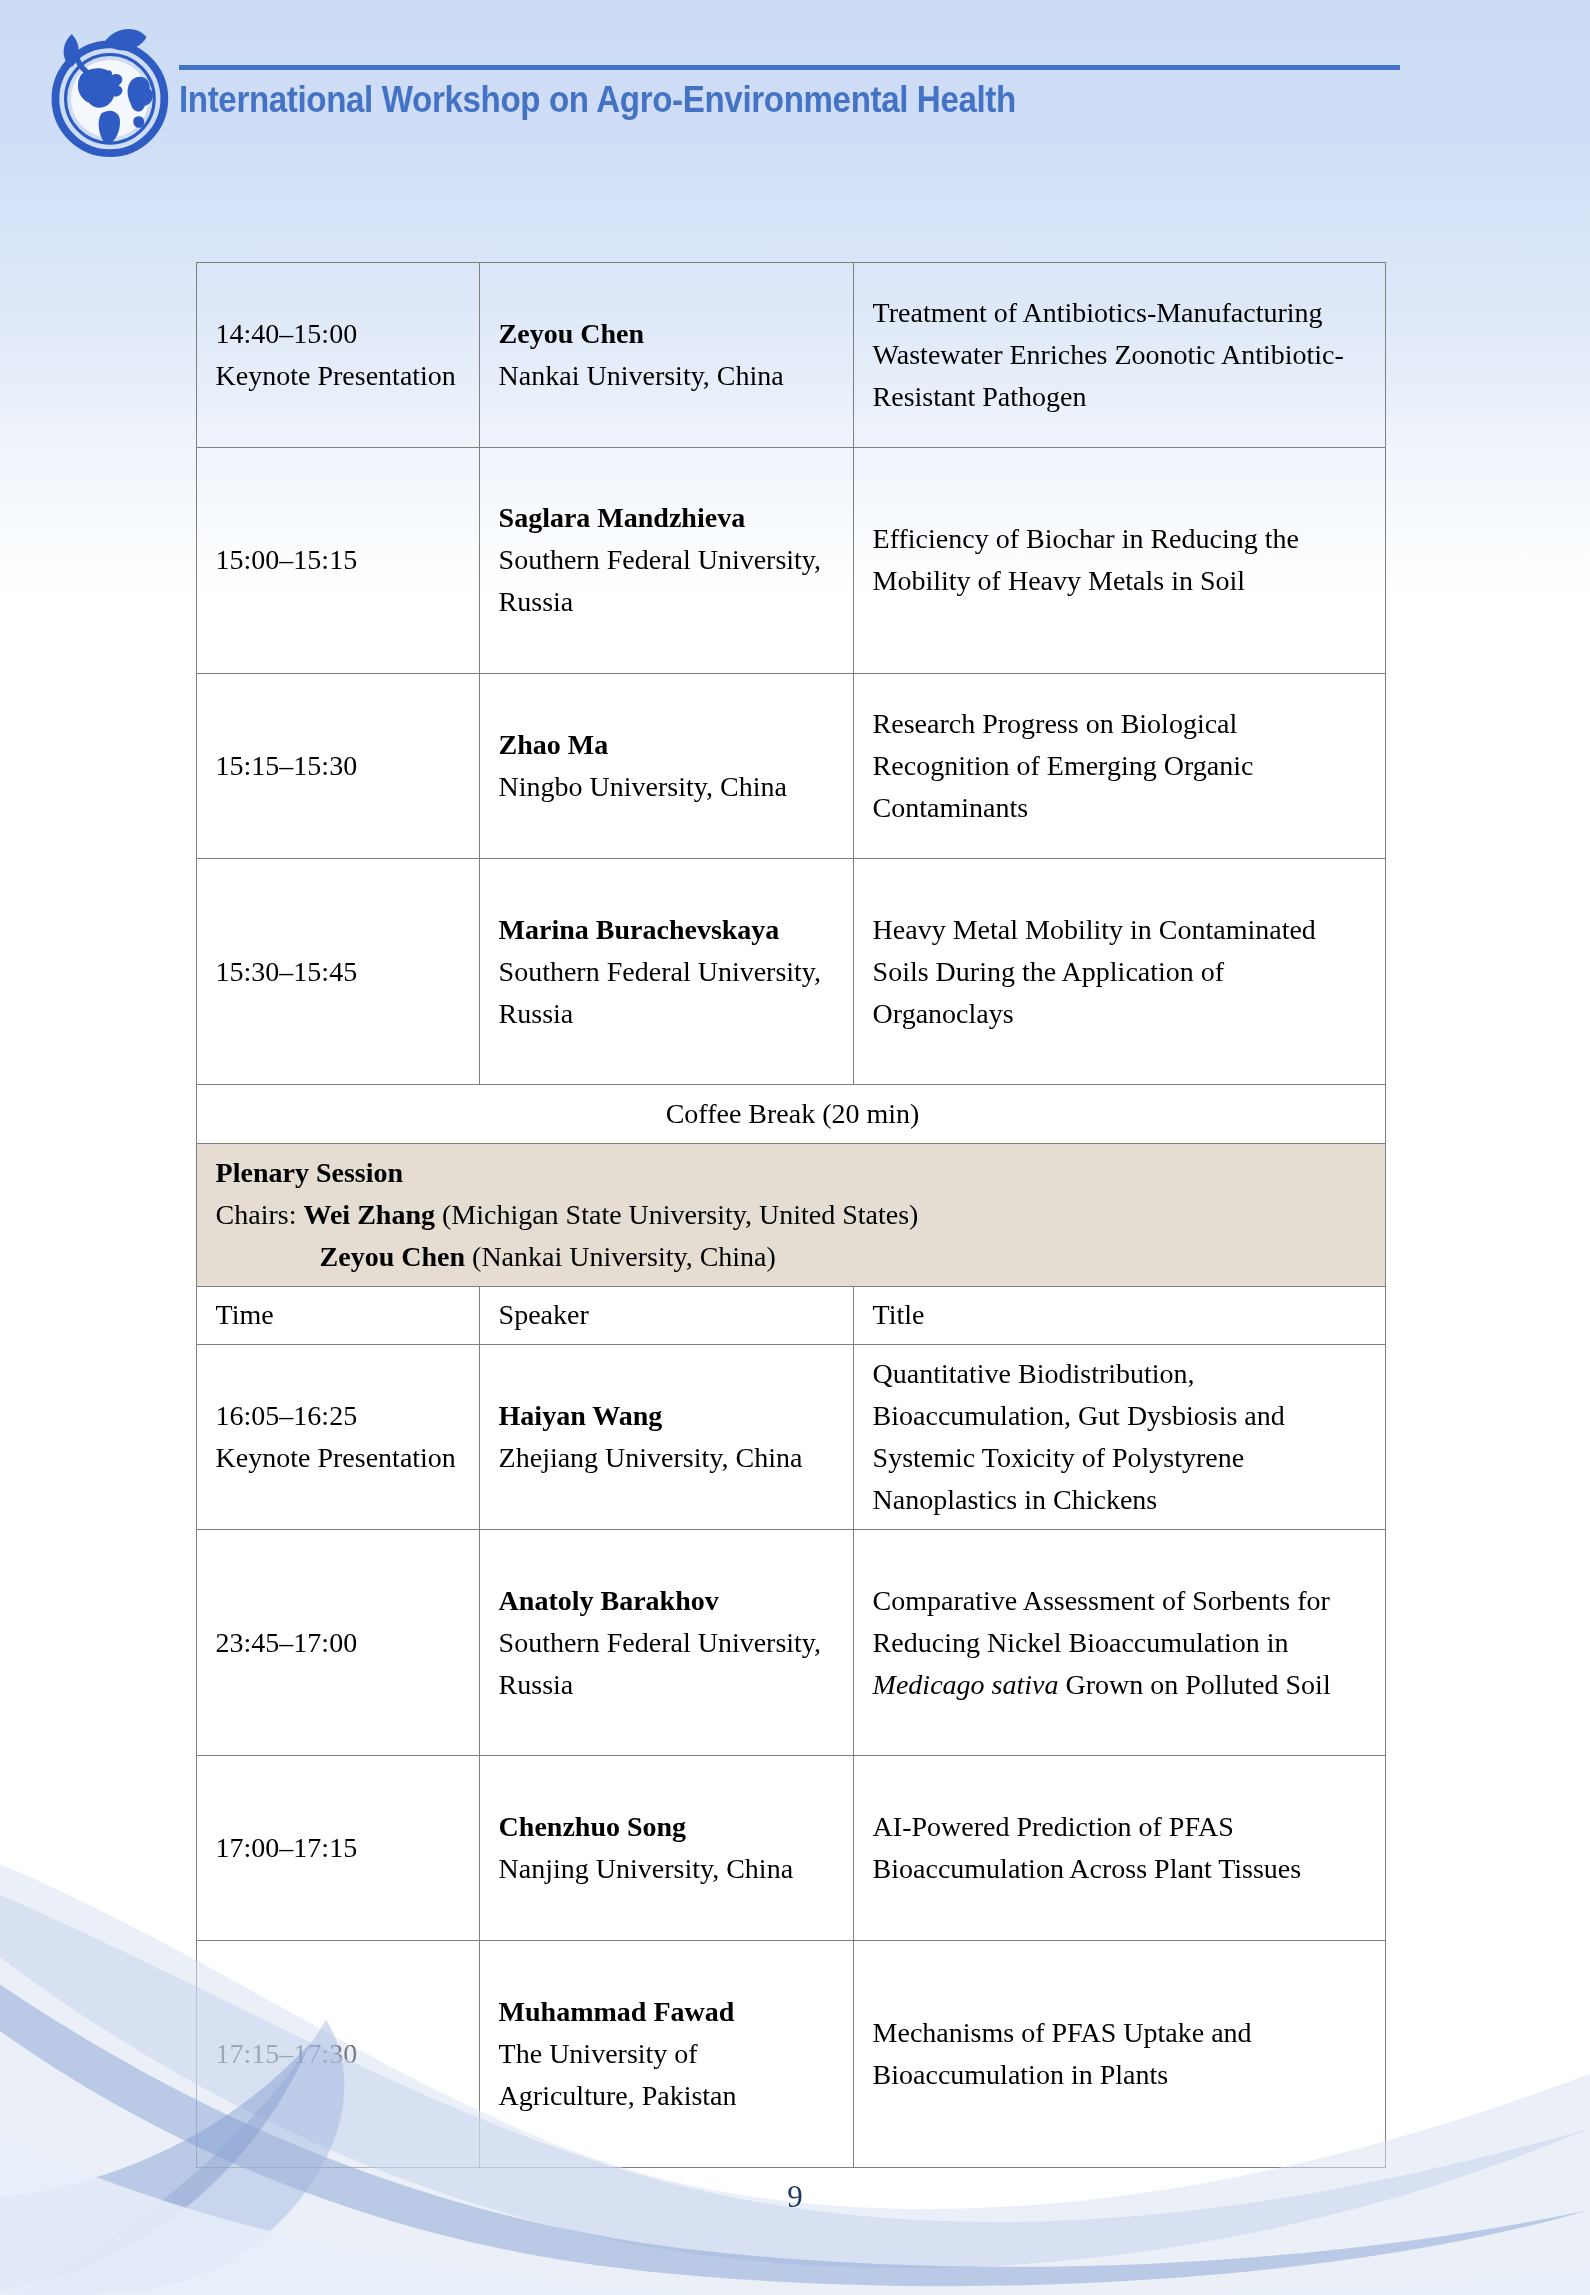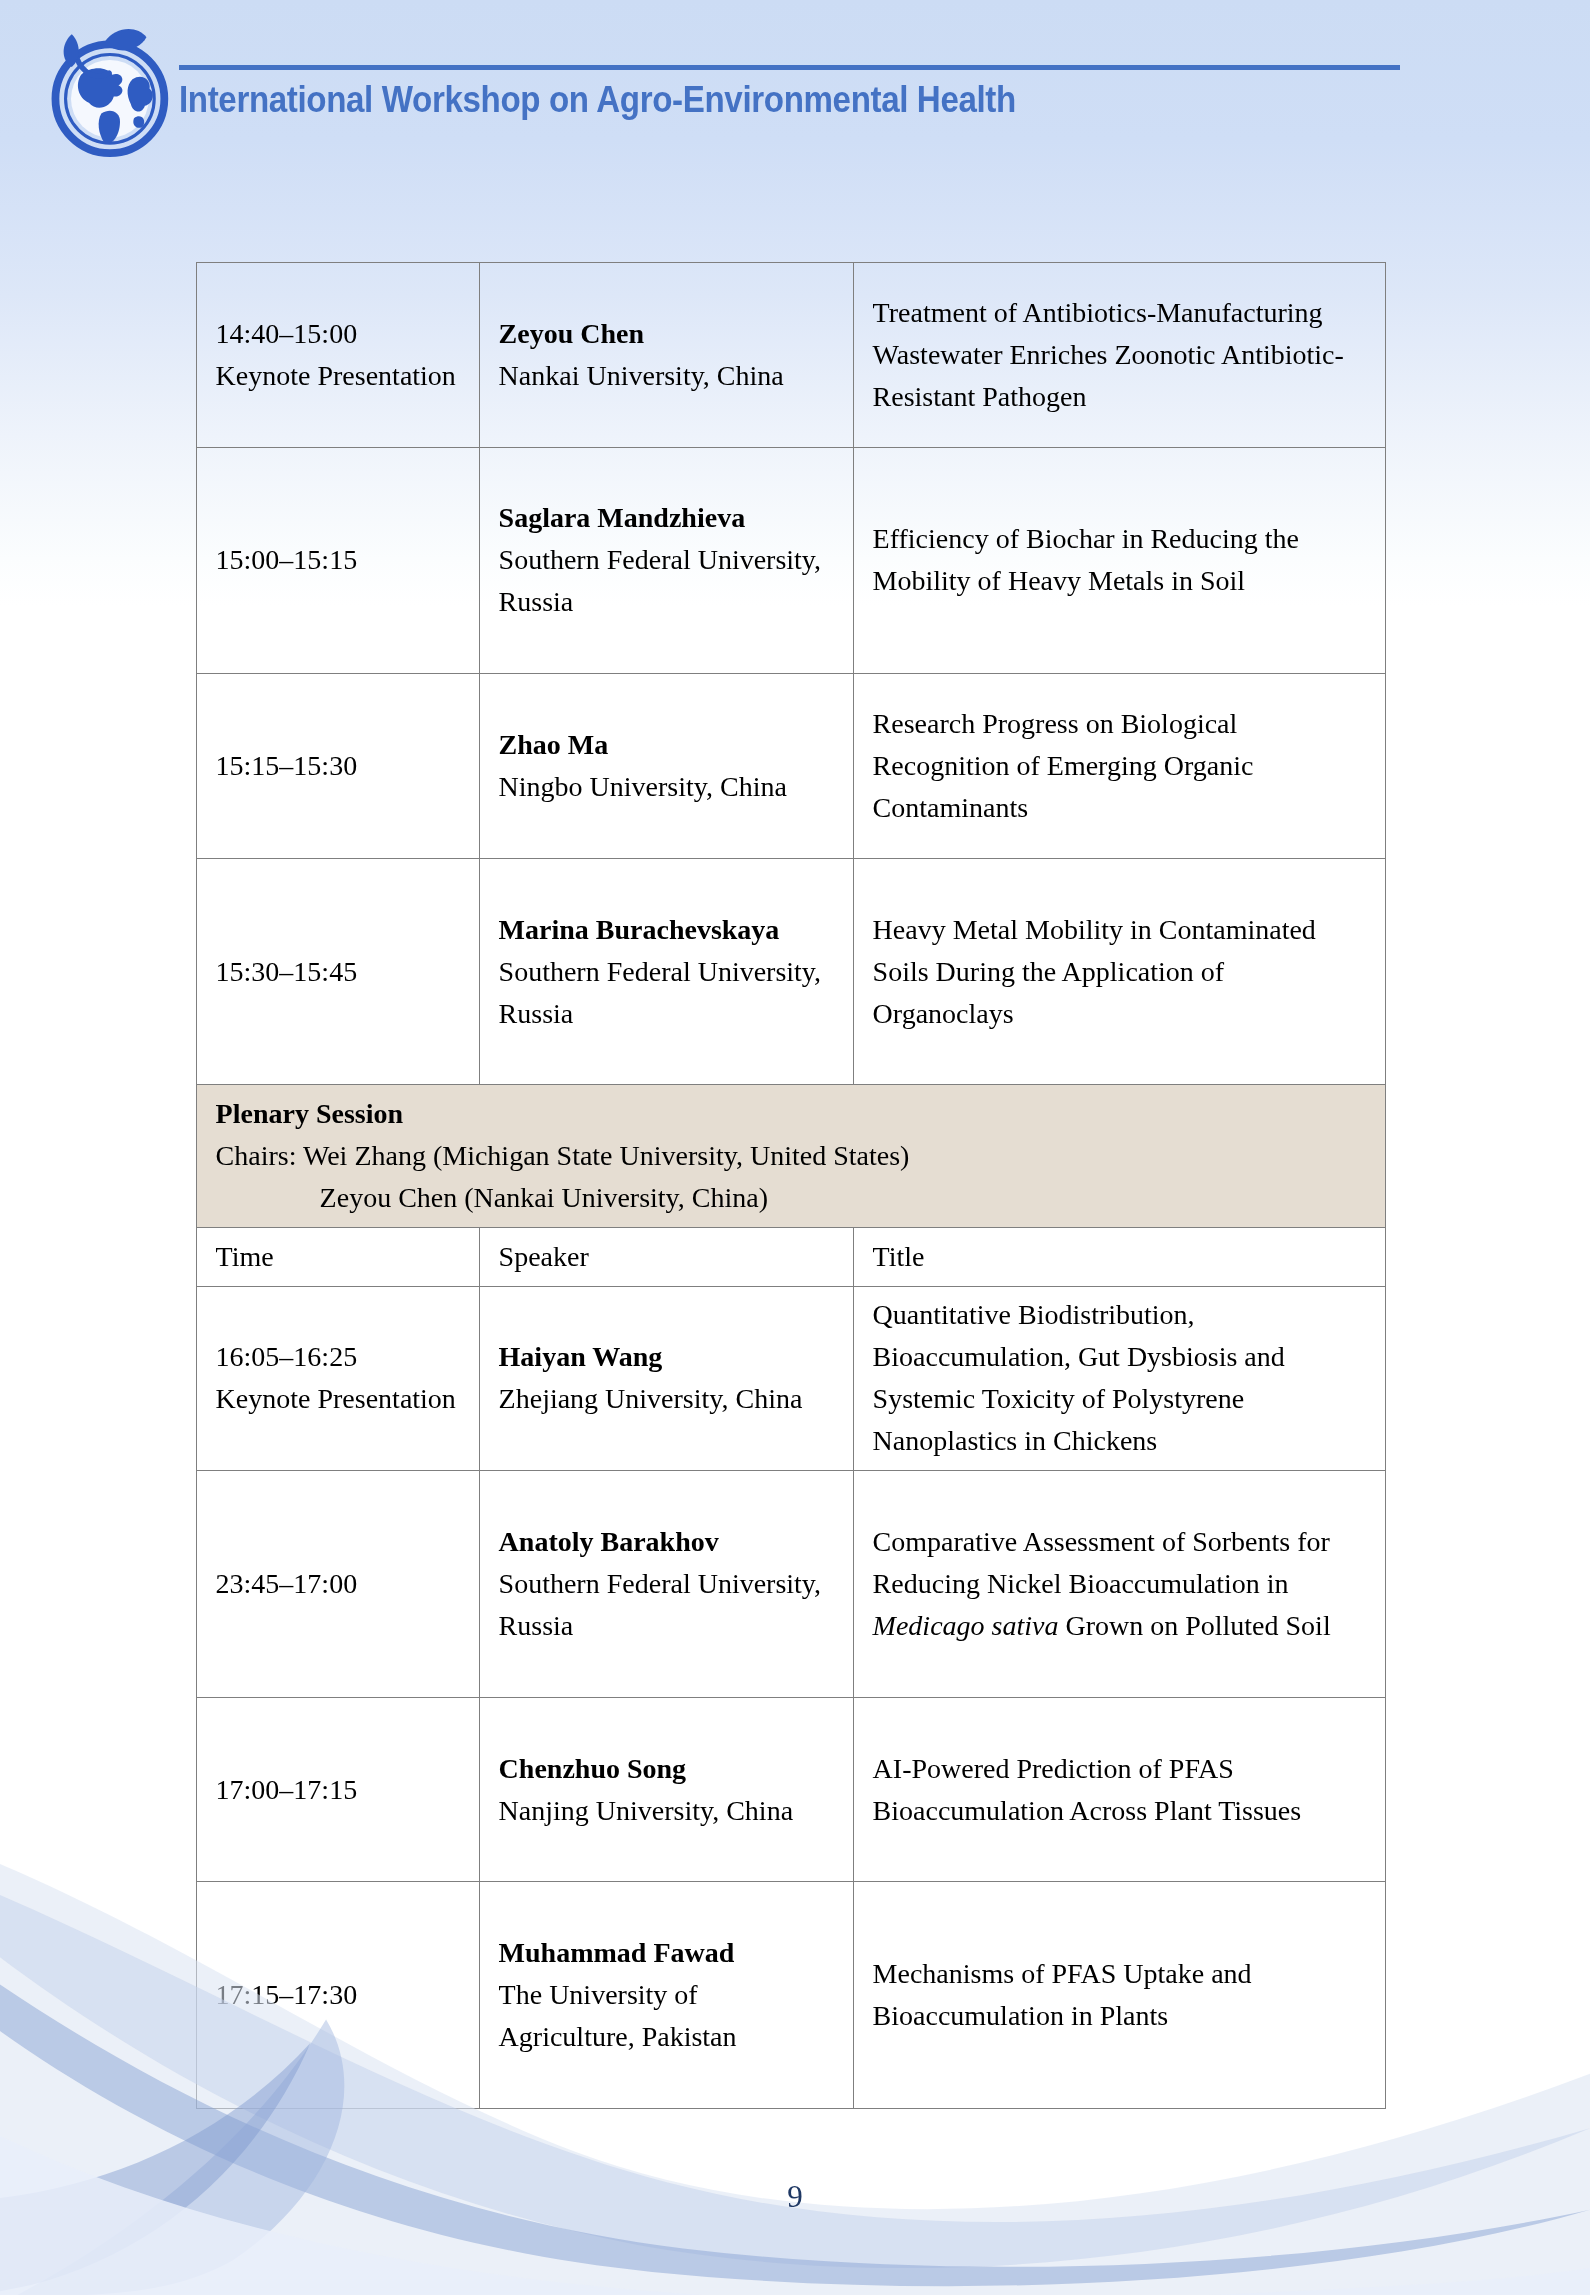--- a/index.html
+++ b/index.html
@@ -38,21 +38,21 @@
   }
   td.time-cell,td.speaker-cell{white-space:pre-line;}
   td.title-cell{padding-right:22px;}
   .speaker-name{font-weight:bold;display:block;}
   .speaker-aff{display:block;white-space:pre-line;}
   td.center-cell{text-align:center;padding-left:7.8px;padding-right:7.8px;}
   tr.plenary-row td{background:#e5ddd2;vertical-align:middle;}
   .plenary-title{font-weight:bold;display:block;}
   .plenary-line{display:block;}
   .plenary-line.indent{padding-left:104px;}
-  b.inline-bold{font-weight:normal;}
+  b.inline-bold{font-weight:bold;}
   .italic{font-style:italic;text-align:right;}
   
   .waves{position:absolute;left:0;top:1763px;width:1590px;height:533px;}
   .page-number{
     position:absolute;left:0;top:2179px;width:100%;
     text-align:center;font-size:31px;color:#1f3864;
   }
 </style>
 </head>
 <body>
@@ -114,20 +114,23 @@
 
     <tr style="height:149px">
       <td class="time-cell">15:30–15:45</td>
       <td class="speaker-cell">
         <span class="speaker-name">Marina Burachevskaya</span><span class="speaker-aff">Southern Federal University,
 Russia</span>
       </td>
       <td class="title-cell">Heavy Metal Mobility in Contaminated Soils During the Application of Organoclays</td>
     </tr>
 
+    <tr style="height:58px">
+      <td class="center-cell" colspan="3">Coffee Break (20 min)</td>
+    </tr>
 
     <tr class="plenary-row" style="height:138px">
       <td colspan="3">
         <span class="plenary-title">Plenary Session</span>
         <span class="plenary-line"><span>Chairs: </span><b class="inline-bold">Wei Zhang</b><span> (Michigan State University, United States)</span></span>
         <span class="plenary-line indent"><b class="inline-bold">Zeyou Chen</b><span> (Nankai University, China)</span></span>
       </td>
     </tr>
 
     <tr style="height:54px">

